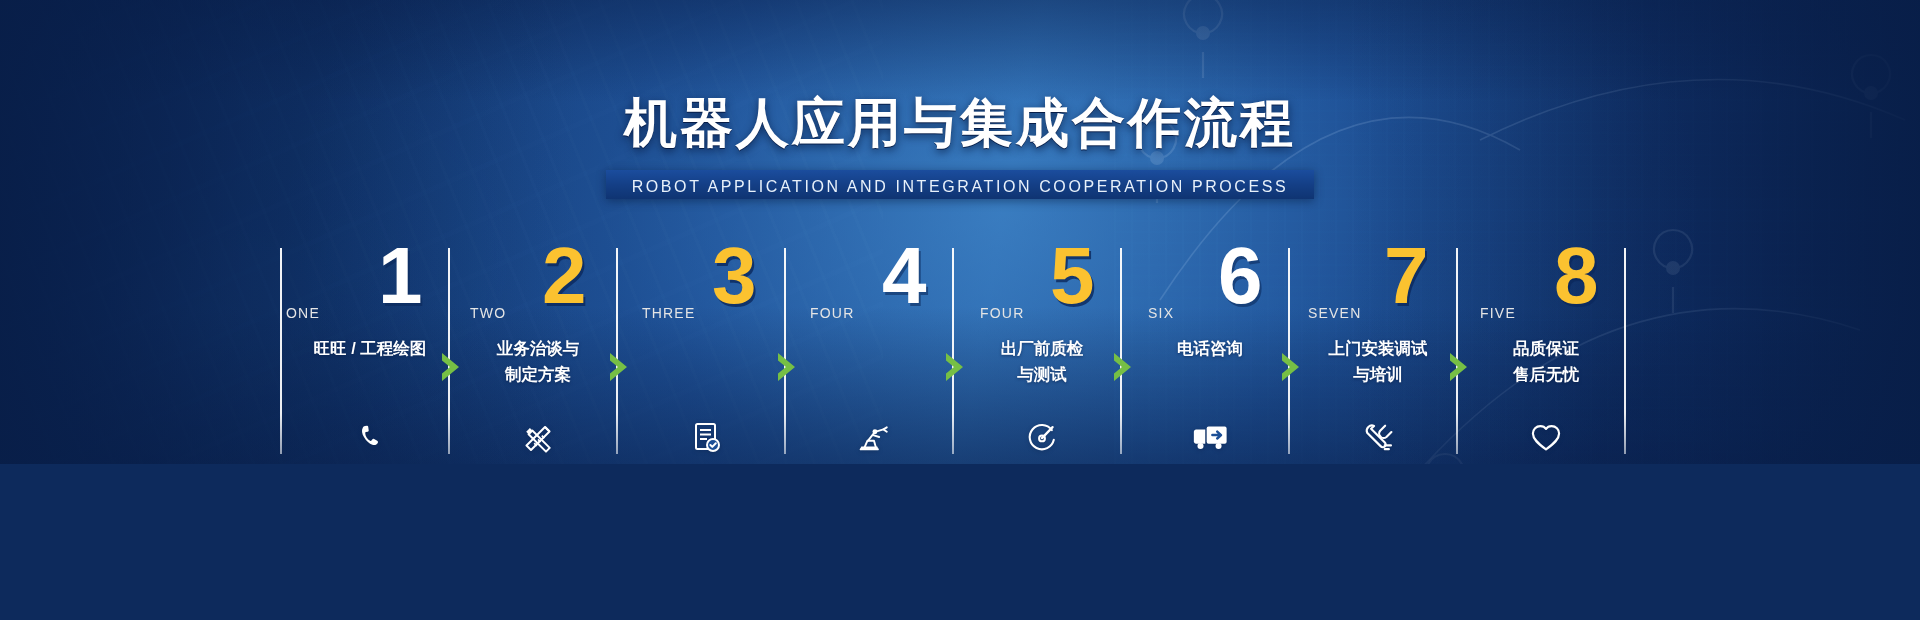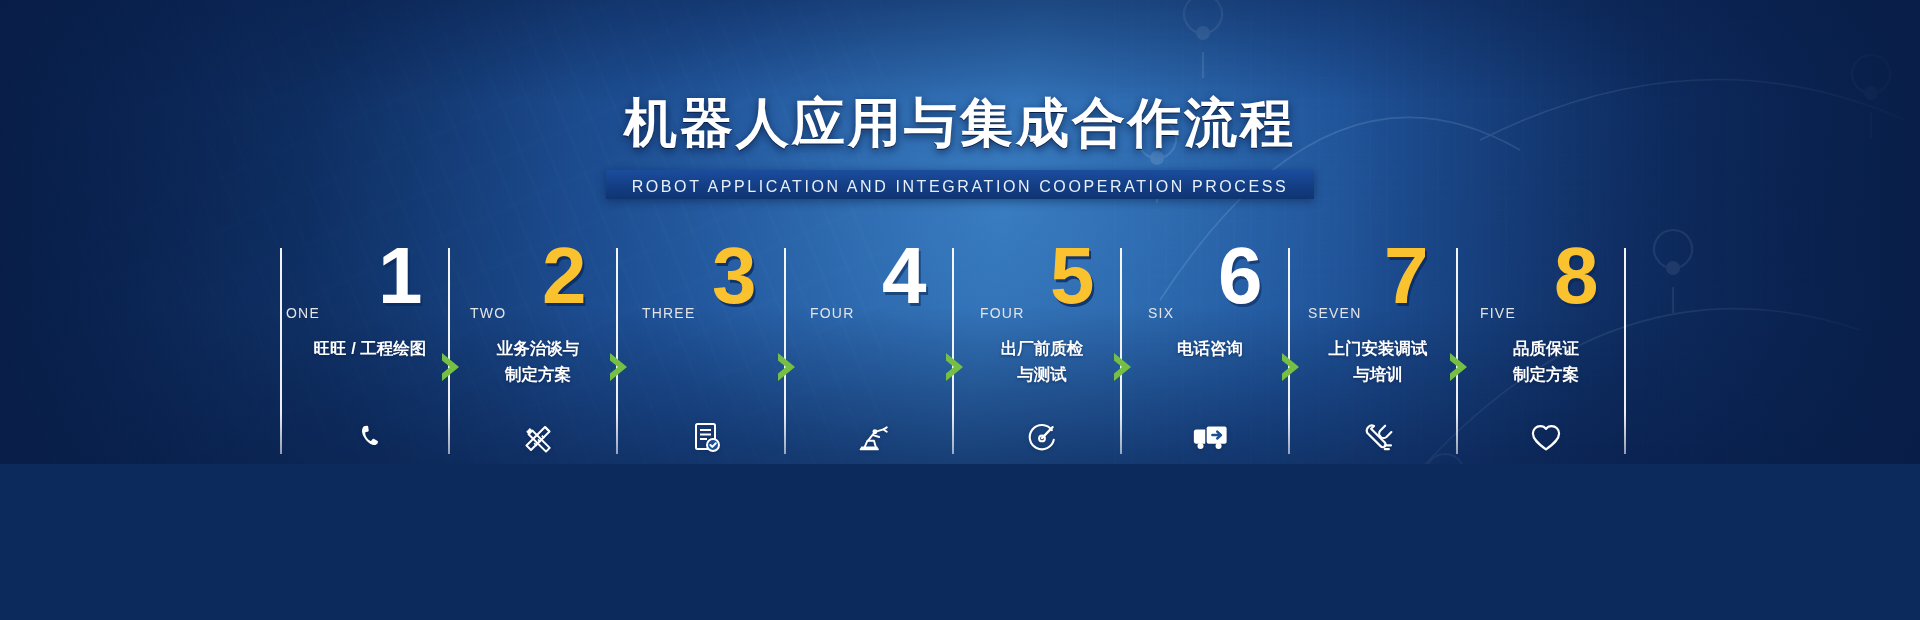--- a/index.html
+++ b/index.html
@@ -326,21 +326,21 @@
         </div>
       </div>
       <div class="step" style="left: 1176px;">
         <div class="divider" style="left: 162px;"></div>
         <div class="chev" style="left: -14px;"><svg width="22" height="30" viewBox="0 0 22 30">
             <path d="M2 1 L19 15 L2 29 L2 21.5 L10 15 L2 8.5 Z" fill="#76bf45"></path>
           </svg></div>
         <div class="num yellow" style="left: 92px;">8</div>
         <div class="eng" style="left: 18px;">FIVE</div>
         <div class="cn" style="left: 0px;">品质保证
-制定方案</div>
+售后无忧</div>
         <div class="ico">
           <svg width="32" height="29" viewBox="0 0 34 31">
             <path d="M17 28.3 C8 21.6 3 17 3 11.3 3 6.8 6.5 3.3 11 3.3 c2.6 0 4.8 1.2 6 3.1 1.2-1.9 3.4-3.1 6-3.1 4.5 0 8 3.5 8 8 0 5.7-5 10.3-14 17z" fill="none" stroke="#fff" stroke-width="2.3" stroke-linejoin="round"></path>
           </svg>
         </div>
       </div>
       <div class="divider" style="left: -6px;"></div>
     </div>
 
 </div>

